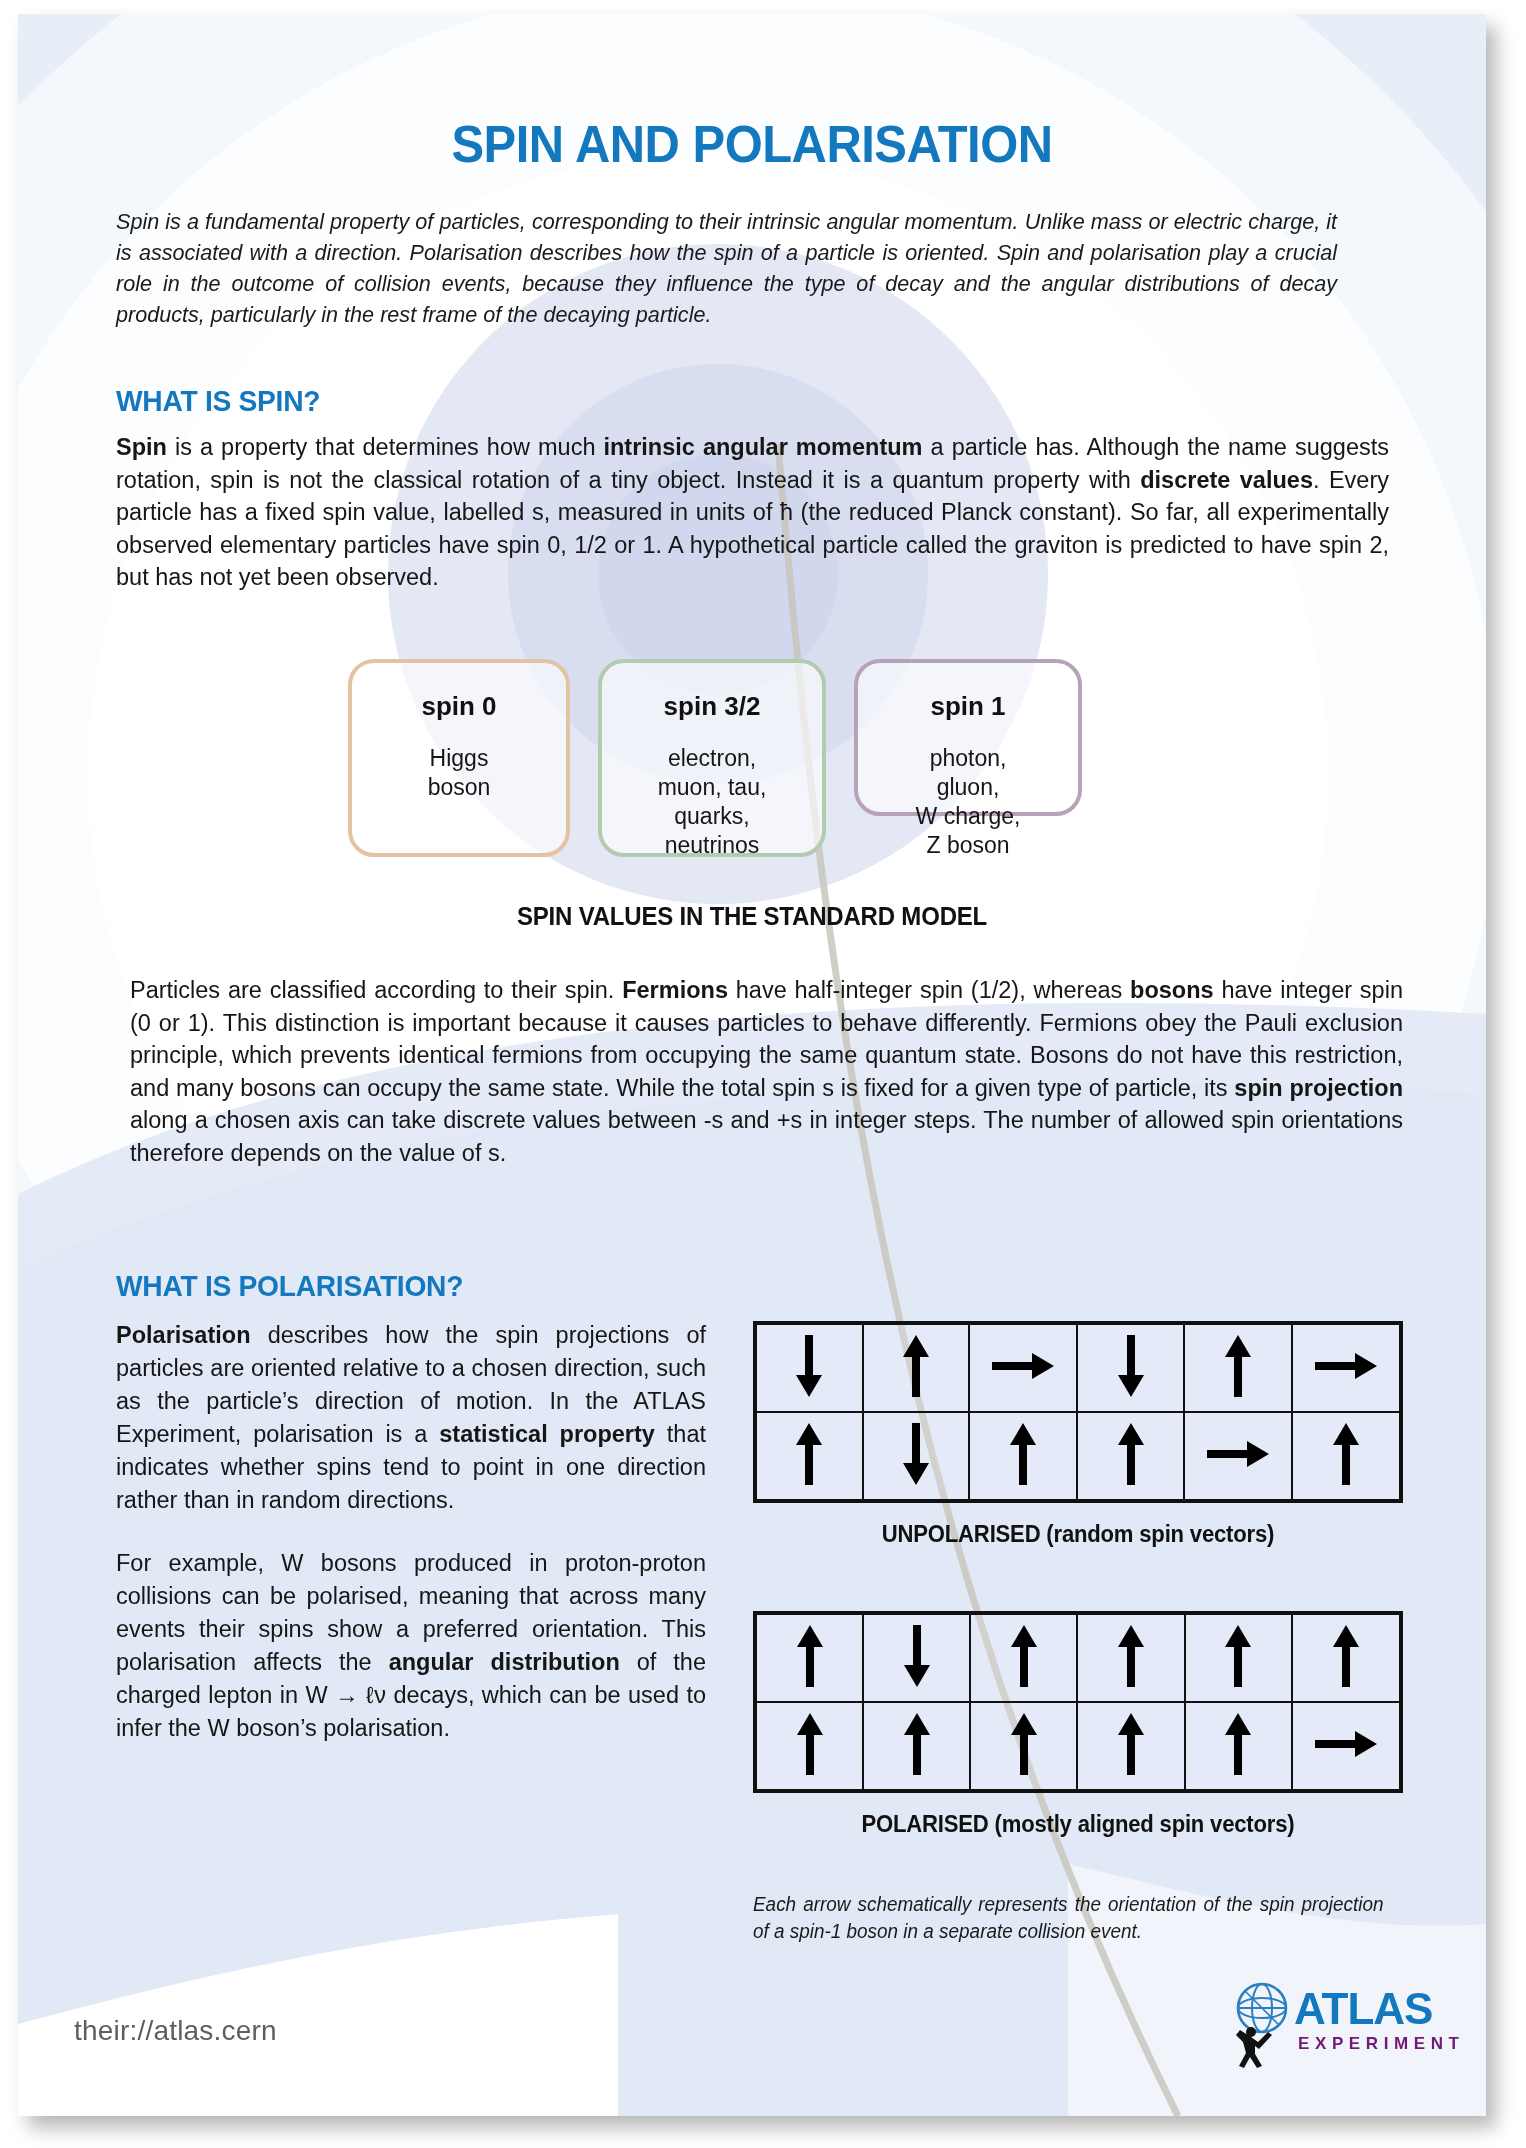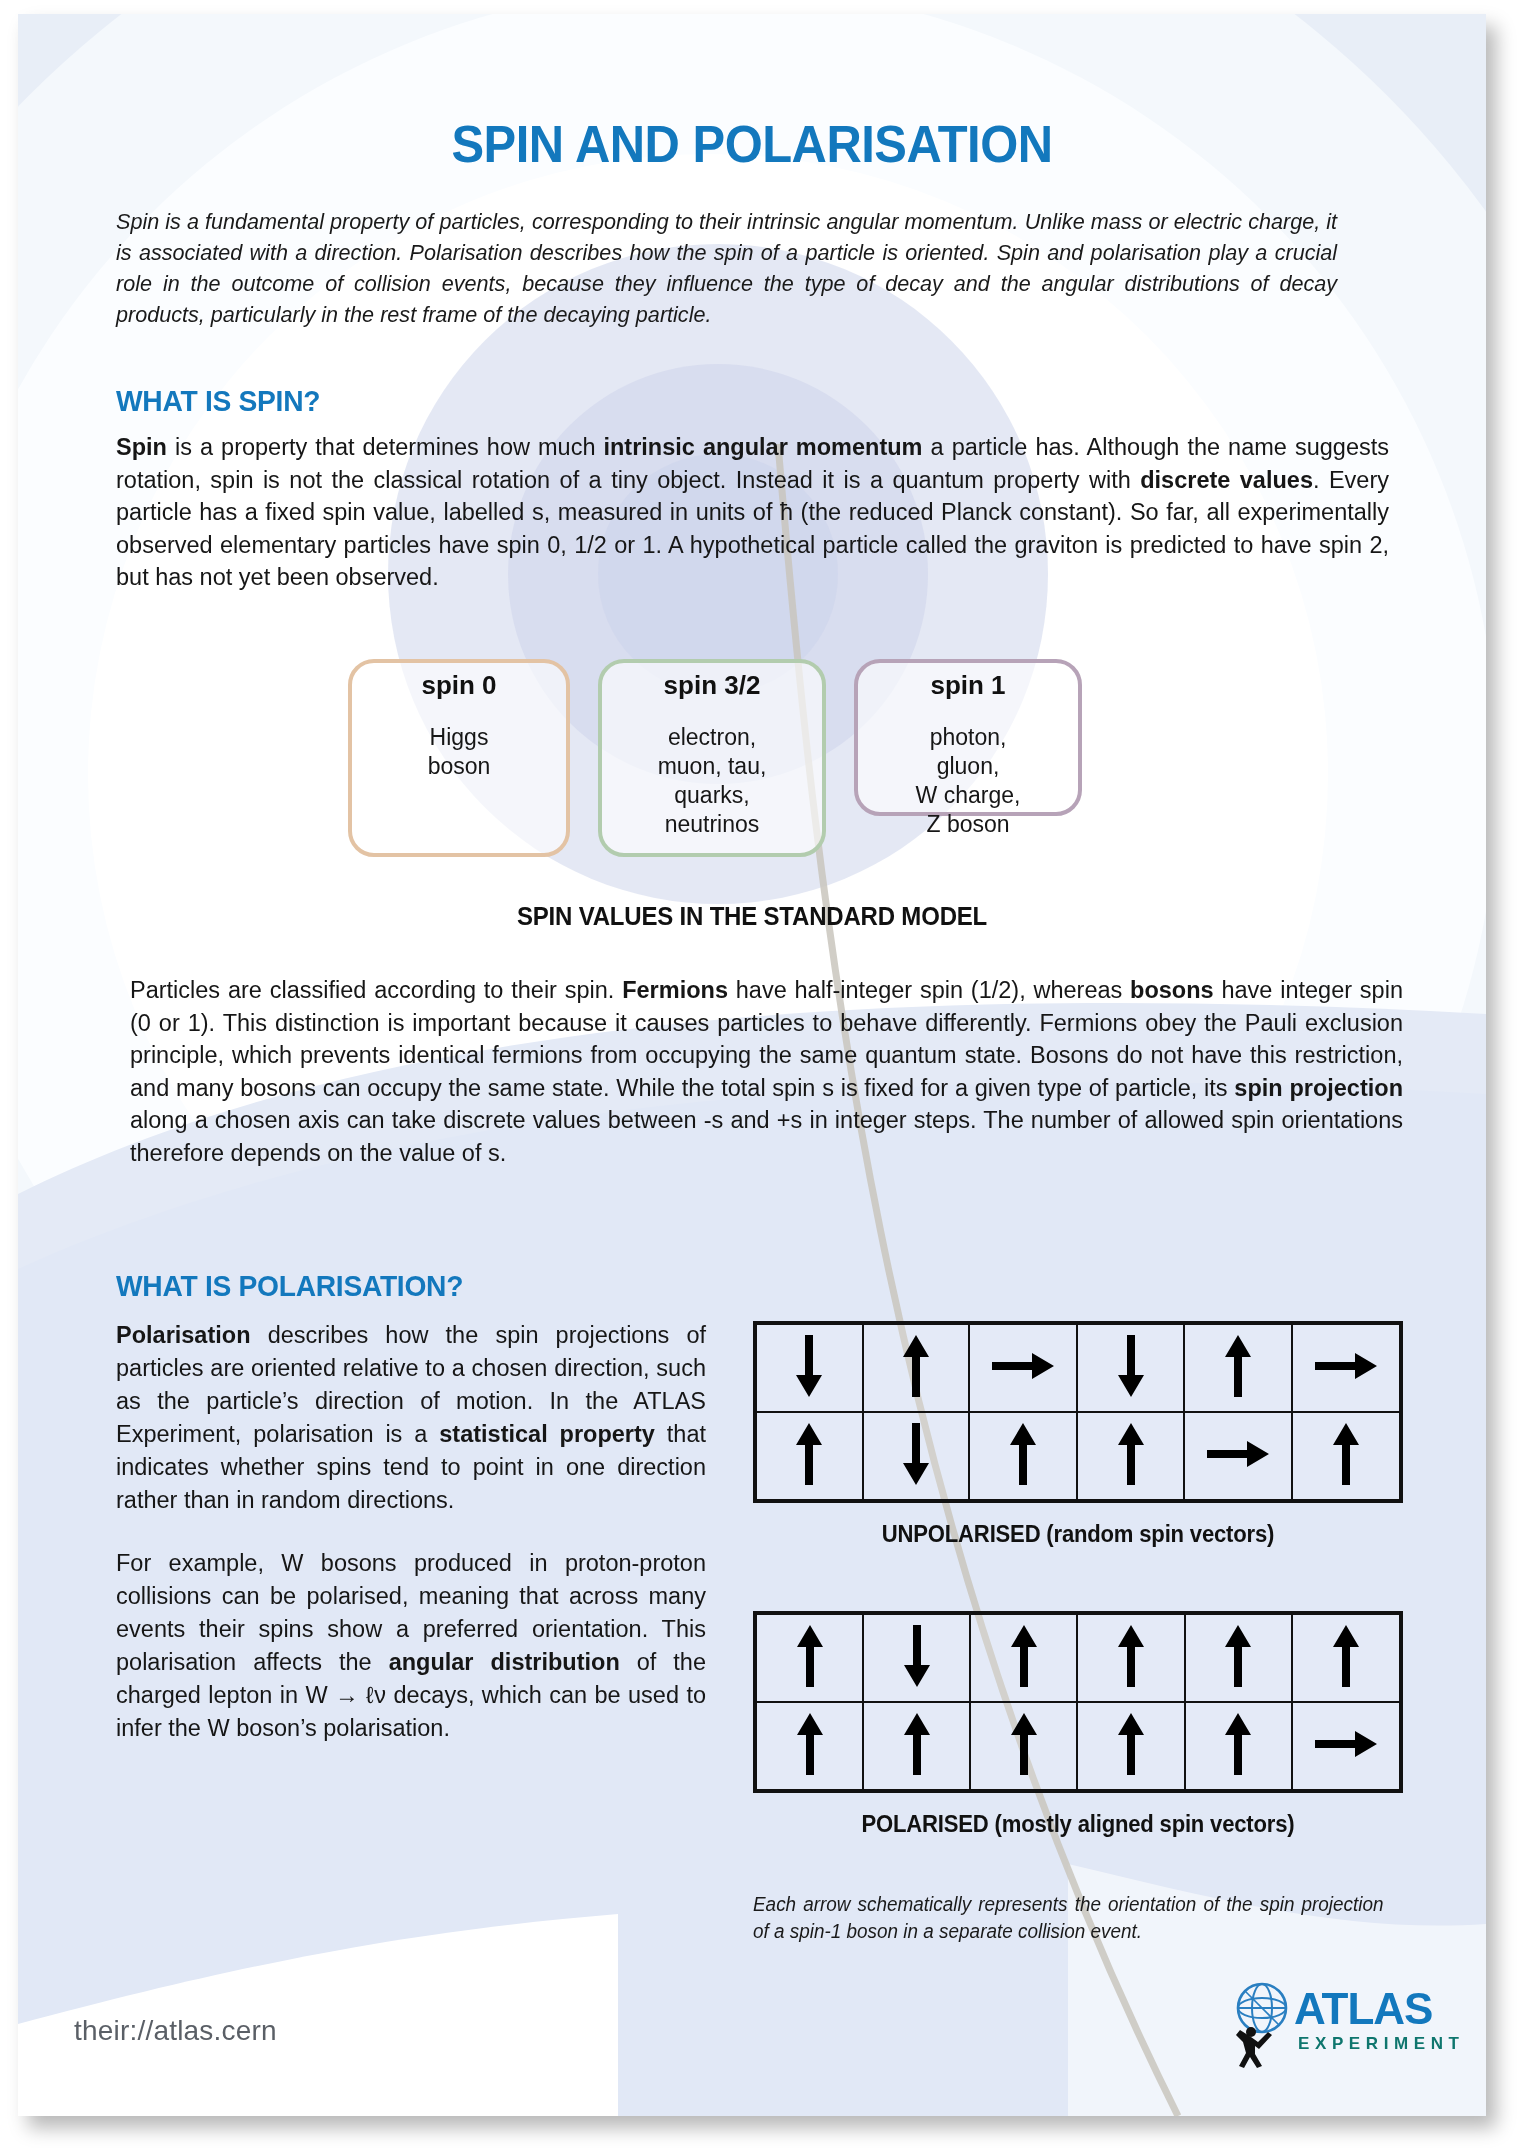--- a/index.html
+++ b/index.html
@@ -59,21 +59,21 @@
   .spin-row{
     position:absolute; left:330px; top:645px;
     width:830px; height:200px;
     display:flex; gap:28px; align-items:flex-start;
   }
   .spin-box{
     border-radius:26px;
     background:rgba(255,255,255,0.62);
     text-align:center;
     box-sizing:border-box;
-    padding-top:7px;
+    padding-top:28px;
   }
   .spin-box .lab{font-size:26px;font-weight:bold;color:#111;}
   .spin-box .lst{font-size:23px;line-height:29px;color:#161616;margin-top:22px;}
   .sb0{width:222px;height:198px;border:4px solid #e3c3a4;}
   .sb1{width:228px;height:198px;border:4px solid #b2ccae;}
   .sb2{width:228px;height:157px;border:4px solid #b7a3b8;}
 
   .spin-caption{
     position:absolute; left:0; right:0; top:888px;
     text-align:center;
@@ -126,21 +126,21 @@
     position:absolute; left:1210px; top:1966px;
     width:210px; height:92px;
   }
   .atlas-word{
     position:absolute; left:66px; top:4px;
     font-size:44px; font-weight:bold; color:#1378bd;
     letter-spacing:-1px;
   }
   .atlas-sub{
     position:absolute; left:70px; top:54px;
-    font-size:17px; font-weight:bold; color:#0f766e;
+    font-size:17px; font-weight:bold; color:#701a75;
     letter-spacing:5.6px;
   }
 </style>
 </head>
 <body>
 
 <div class="poster">
 
   <div class="bg">
     <svg width="1468" height="2102" viewBox="0 0 1468 2102">

